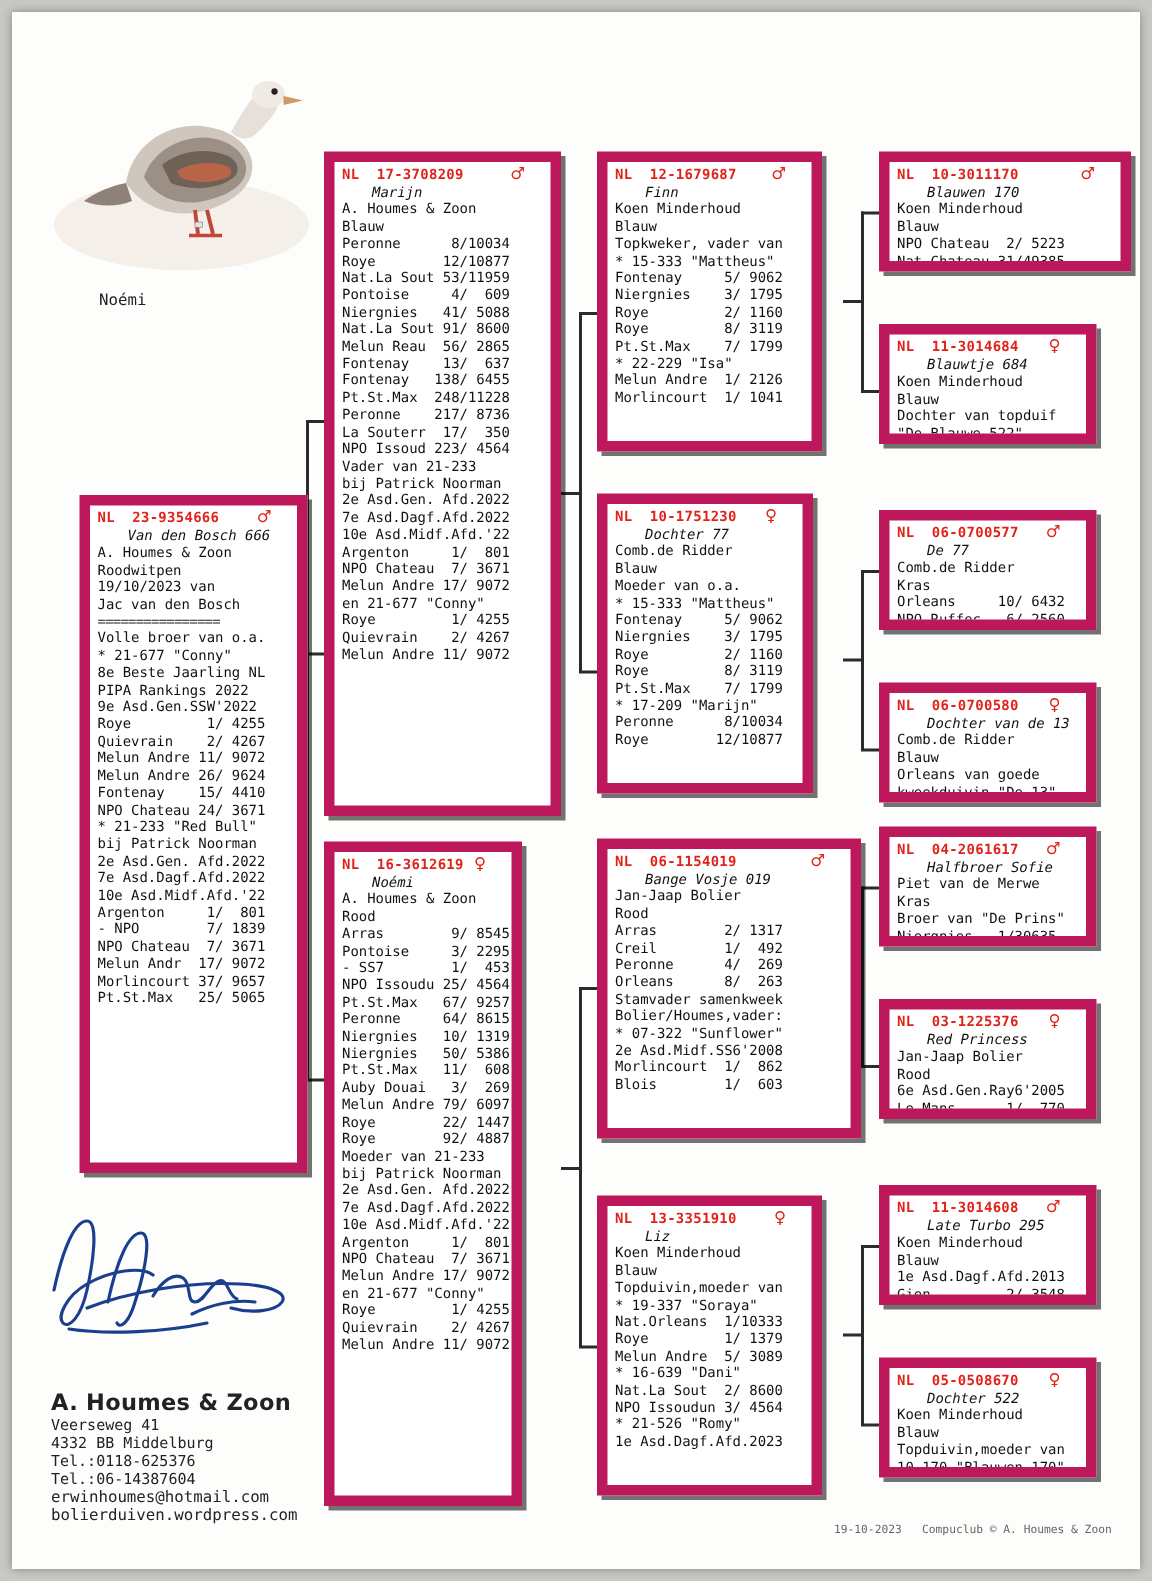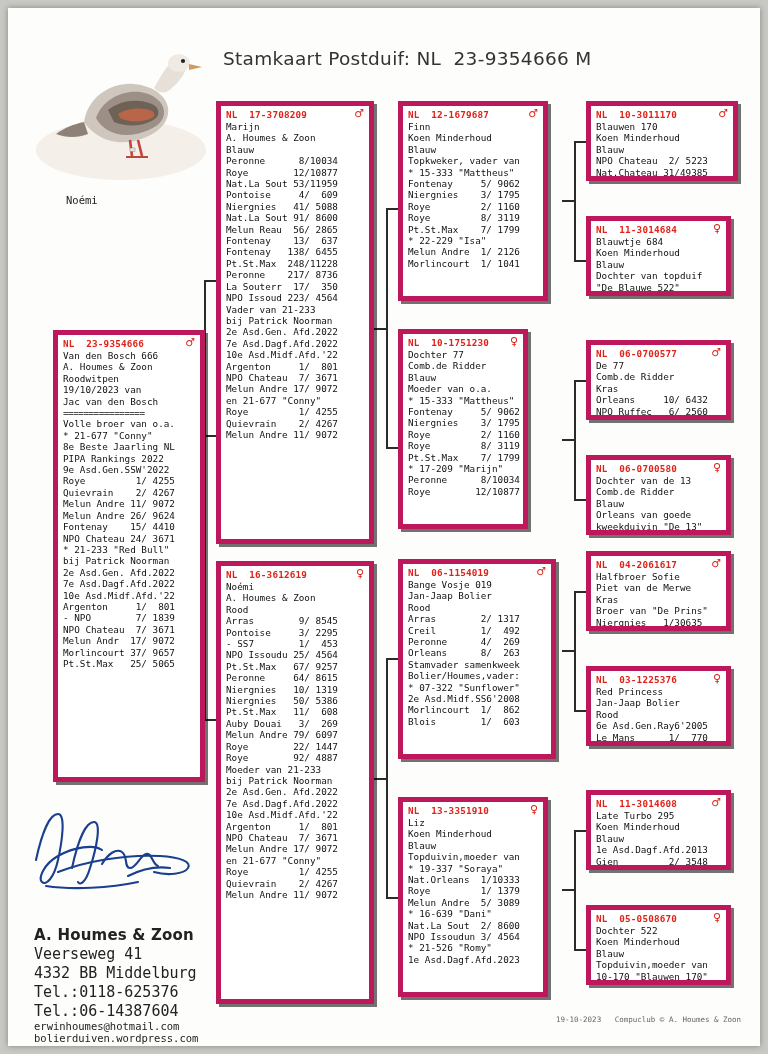--- a/index.html
+++ b/index.html
@@ -37,63 +37,62 @@
   .signature {
     position:absolute; left:20px; top:790px; width:190px; height:100px;
   }
   
   .footer {
     position:absolute; left:26px; top:918px;
     font-family:"DejaVu Sans", sans-serif;
     color:#222;
   }
   .footer .fname { font-size:15px; font-weight:bold; letter-spacing:0.2px; }
-  .footer .fline { font-size:15px; font-family:"DejaVu Sans Mono", monospace; margin-top:1px; }
+  .footer .fline { font-size:10px; font-family:"DejaVu Sans Mono", monospace; margin-top:1px; }
   .footer .flink { font-size:10.5px; font-family:"DejaVu Sans Mono", monospace; }
   .footer-right {
     position:absolute; left:520px; top:1007px;
     font-size:7.5px; color:#666; white-space:pre;margin-left:28px;
   }
   
   .card {
     position:absolute;
     background:#fff;
-    border:5px solid #be185d;
+    border:7px solid #be185d;
     box-shadow:3px 3px 0 rgba(0,0,0,0.55);
-    padding:3px 4px 4px 5px;
+    padding:3px 16px 4px 5px;
     font-size:9.3px;
     line-height:11.4px;
     color:#111;
     overflow:hidden;
   }
   .card .ring {
     color:#e0231a;
     font-weight:bold;
     letter-spacing:0.2px;
     white-space:pre;
     display:inline-block;
   }
   .card .sexrow { position:relative; height:12px; }
   .card .sex {
     position:absolute; right:1px; top:-1px;
     color:#e0231a; font-size:11px; font-weight:bold;
     font-family:"DejaVu Sans", sans-serif;
   }
-  .card .nick { white-space:pre; }
+  .card .nick { font-style:italic; white-space:pre;margin-left:20px; }
   .card .line { white-space:pre; }
   .card .sep { letter-spacing:-0.5px; }
   
   .conn { position:absolute; background:#2b2b2b; }
 </style>
 </head>
 <body>
 
 <div id="sheet">
 
-  <div class="title">Stamkaart Postduif: NL  23-9354666 M</div>
 
   <div class="photo">
     <svg width="185" height="160" viewBox="0 0 185 160">
       <rect x="0" y="0" width="185" height="160" fill="#fdfdfb"></rect>
 
       <ellipse cx="95" cy="120" rx="85" ry="30" fill="#f4efe9"></ellipse>
 
       <path d="M58 92 C62 66 86 52 108 54 C128 56 140 66 142 78 C144 92 132 104 112 110 C92 116 70 110 58 92 Z" fill="#cfc6bd"></path>
       <path d="M70 88 C76 70 96 60 114 62 C128 64 137 72 138 81 C139 92 128 100 110 104 C92 108 76 100 70 88 Z" fill="#9b8f86"></path>
 
@@ -217,21 +216,21 @@
       <div class="line">Argenton     1/  801</div>
       <div class="line">NPO Chateau  7/ 3671</div>
       <div class="line">Melun Andre 17/ 9072</div>
       <div class="line">en 21-677 "Conny"</div>
       <div class="line">Roye         1/ 4255</div>
       <div class="line">Quievrain    2/ 4267</div>
       <div class="line">Melun Andre 11/ 9072</div>
     </div>
   </div>
 
-  <div class="card" style="left:208px; top:553px; width:158px; height:443px;">
+  <div class="card" style="left:208px; top:553px; width:132px; height:443px;">
     <div class="sexrow">
       <span class="ring">NL  16-3612619</span>
       <span class="sex">♀</span>
     </div>
     <div class="nick">Noémi</div>
     <div>
       <div class="line">A. Houmes &amp; Zoon</div>
       <div class="line">Rood</div>
       <div class="line">Arras        9/ 8545</div>
       <div class="line">Pontoise     3/ 2295</div>
@@ -276,21 +275,21 @@
       <div class="line">Niergnies    3/ 1795</div>
       <div class="line">Roye         2/ 1160</div>
       <div class="line">Roye         8/ 3119</div>
       <div class="line">Pt.St.Max    7/ 1799</div>
       <div class="line">* 22-229 "Isa"</div>
       <div class="line">Melun Andre  1/ 2126</div>
       <div class="line">Morlincourt  1/ 1041</div>
     </div>
   </div>
 
-  <div class="card" style="left:390px; top:321px; width:130px; height:200px;">
+  <div class="card" style="left:390px; top:321px; width:144px; height:200px;">
     <div class="sexrow">
       <span class="ring">NL  10-1751230</span>
       <span class="sex">♀</span>
     </div>
     <div class="nick">Dochter 77</div>
     <div>
       <div class="line">Comb.de Ridder</div>
       <div class="line">Blauw</div>
       <div class="line">Moeder van o.a.</div>
       <div class="line">* 15-333 "Mattheus"</div>
@@ -298,21 +297,21 @@
       <div class="line">Niergnies    3/ 1795</div>
       <div class="line">Roye         2/ 1160</div>
       <div class="line">Roye         8/ 3119</div>
       <div class="line">Pt.St.Max    7/ 1799</div>
       <div class="line">* 17-209 "Marijn"</div>
       <div class="line">Peronne      8/10034</div>
       <div class="line">Roye        12/10877</div>
     </div>
   </div>
 
-  <div class="card" style="left:390px; top:551px; width:158px; height:200px;">
+  <div class="card" style="left:390px; top:551px; width:176px; height:200px;">
     <div class="sexrow">
       <span class="ring">NL  06-1154019</span>
       <span class="sex">♂</span>
     </div>
     <div class="nick">Bange Vosje 019</div>
     <div>
       <div class="line">Jan-Jaap Bolier</div>
       <div class="line">Rood</div>
       <div class="line">Arras        2/ 1317</div>
       <div class="line">Creil        1/  492</div>
@@ -342,21 +341,21 @@
       <div class="line">Roye         1/ 1379</div>
       <div class="line">Melun Andre  5/ 3089</div>
       <div class="line">* 16-639 "Dani"</div>
       <div class="line">Nat.La Sout  2/ 8600</div>
       <div class="line">NPO Issoudun 3/ 4564</div>
       <div class="line">* 21-526 "Romy"</div>
       <div class="line">1e Asd.Dagf.Afd.2023</div>
     </div>
   </div>
 
-  <div class="card" style="left:578px; top:93px; width:152px; height:80px;">
+  <div class="card" style="left:578px; top:93px; width:168px; height:80px;">
     <div class="sexrow">
       <span class="ring">NL  10-3011170</span>
       <span class="sex">♂</span>
     </div>
     <div class="nick">Blauwen 170</div>
     <div>
       <div class="line">Koen Minderhoud</div>
       <div class="line">Blauw</div>
       <div class="line">NPO Chateau  2/ 5223</div>
       <div class="line">Nat.Chateau 31/49385</div>

